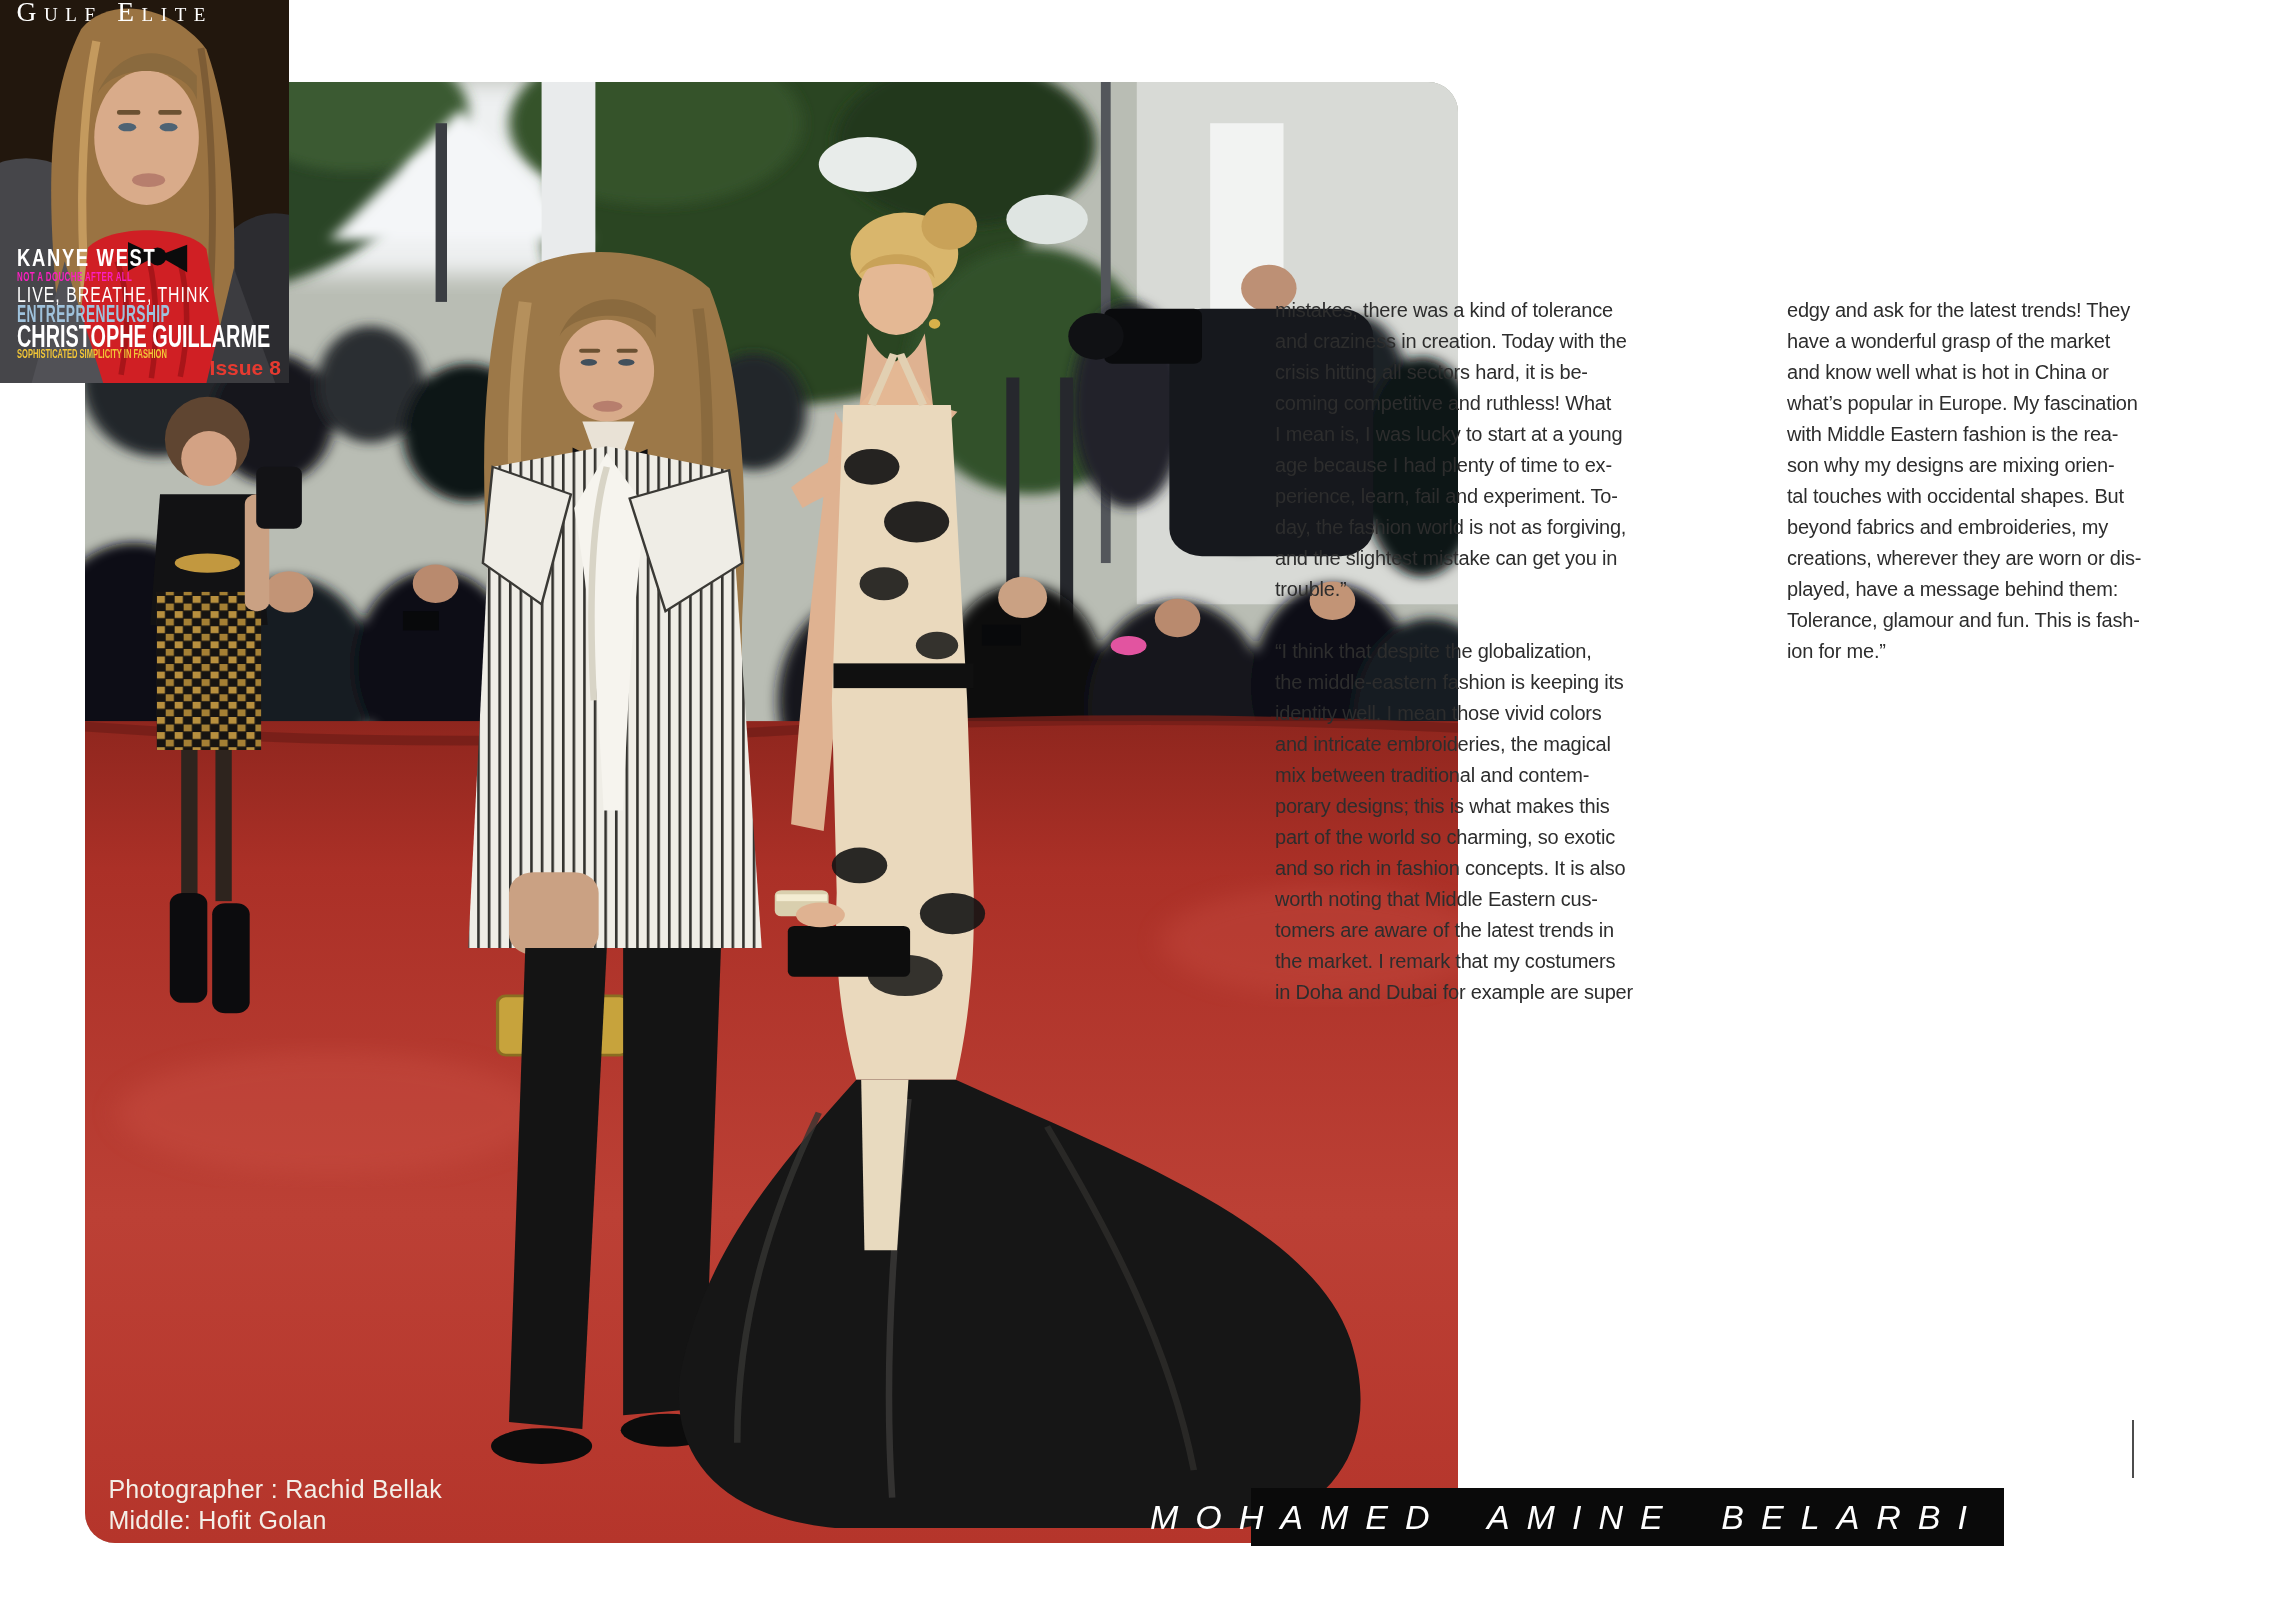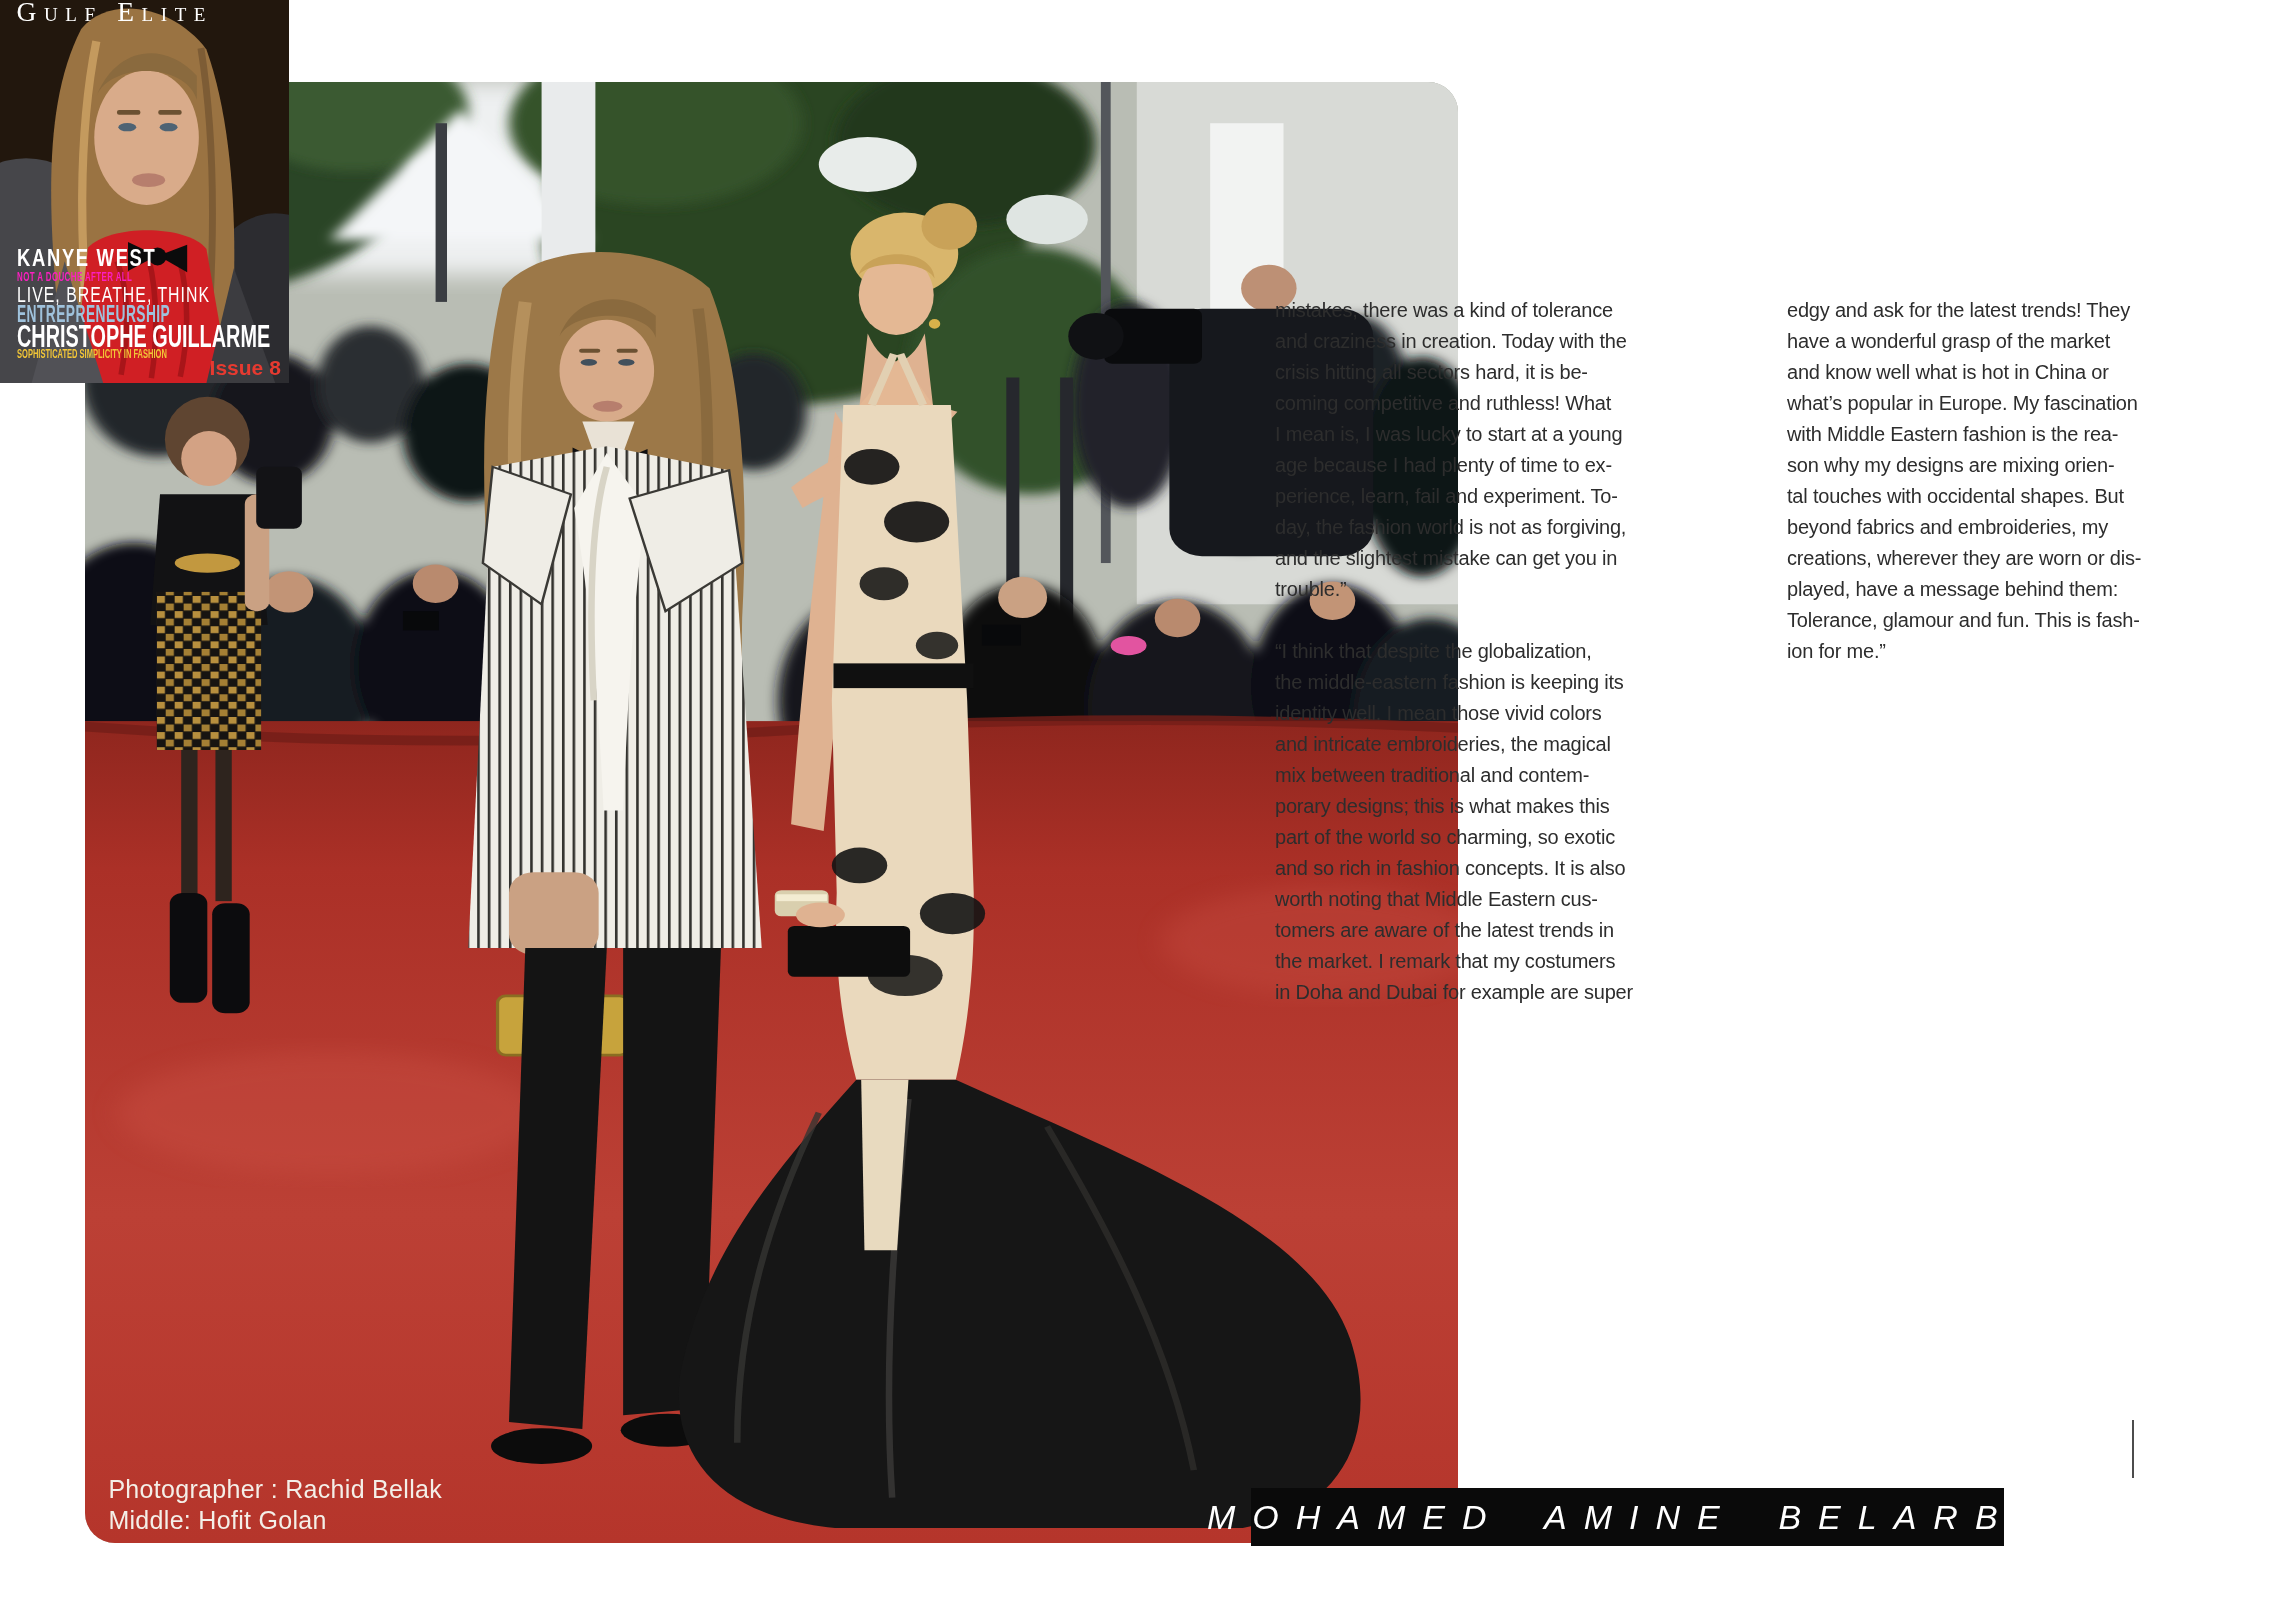--- a/index.html
+++ b/index.html
@@ -34,21 +34,21 @@
   
   .col{position:absolute;top:295px;width:522px;color:#2d2d2d;font-size:20px;line-height:31px;letter-spacing:-0.2px;z-index:1;}
   .col1{left:1275px;}
   .col2{left:1787px;}
   .col p{margin:0 0 31px 0;white-space:pre;}
 
   
   .vline{position:absolute;left:2132px;top:1420px;width:2.1px;height:58px;background:#4c4c4c;z-index:1;}
   .footer-bar{
     position:absolute;left:1251px;top:1488px;width:753px;height:58px;background:#0a0a0a;z-index:1;
-    display:flex;align-items:center;justify-content:center;padding-right:7px;box-sizing:border-box;
+    display:flex;align-items:center;justify-content:flex-end;padding-right:20px;box-sizing:border-box;
   }
   .footer-bar span{
     color:#ffffff;font-style:italic;font-weight:100;font-size:34px;
     letter-spacing:.50em;word-spacing:.45em;white-space:nowrap;
   }
 </style>
 </head>
 <body>
 
 <div class="page">

